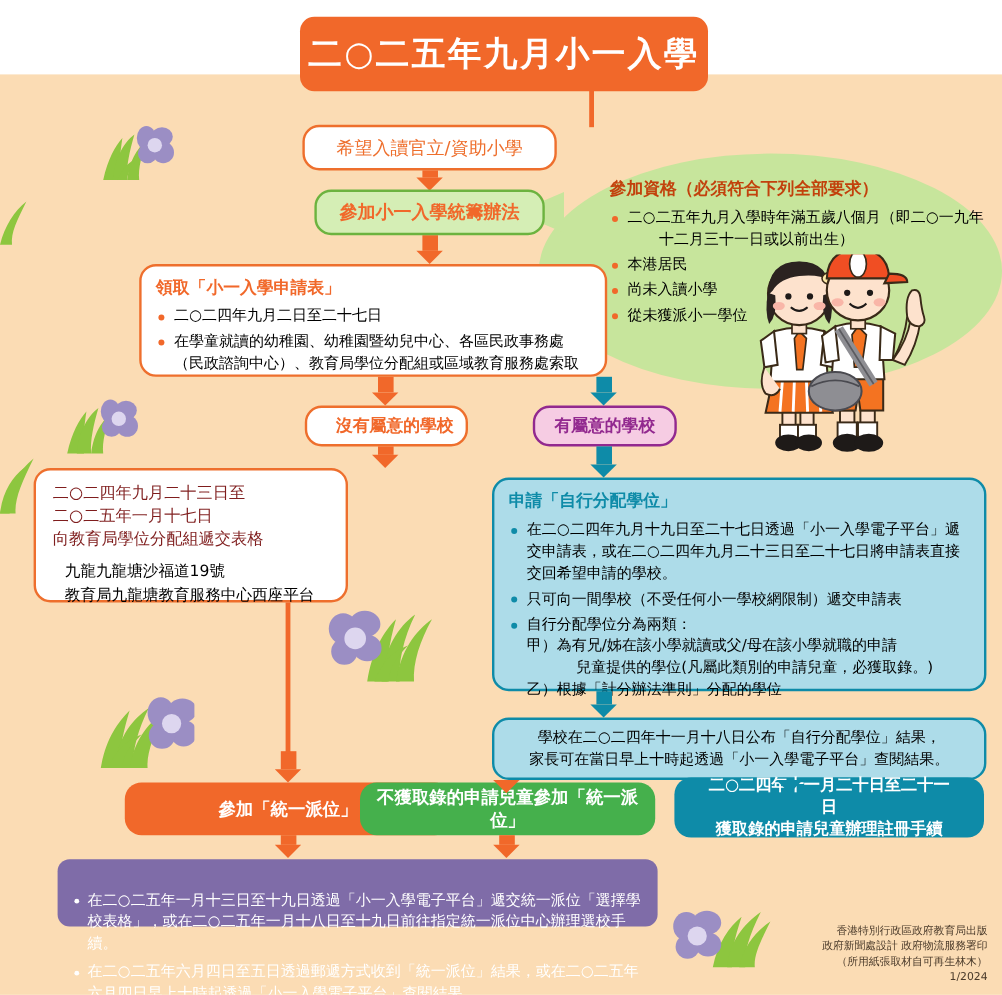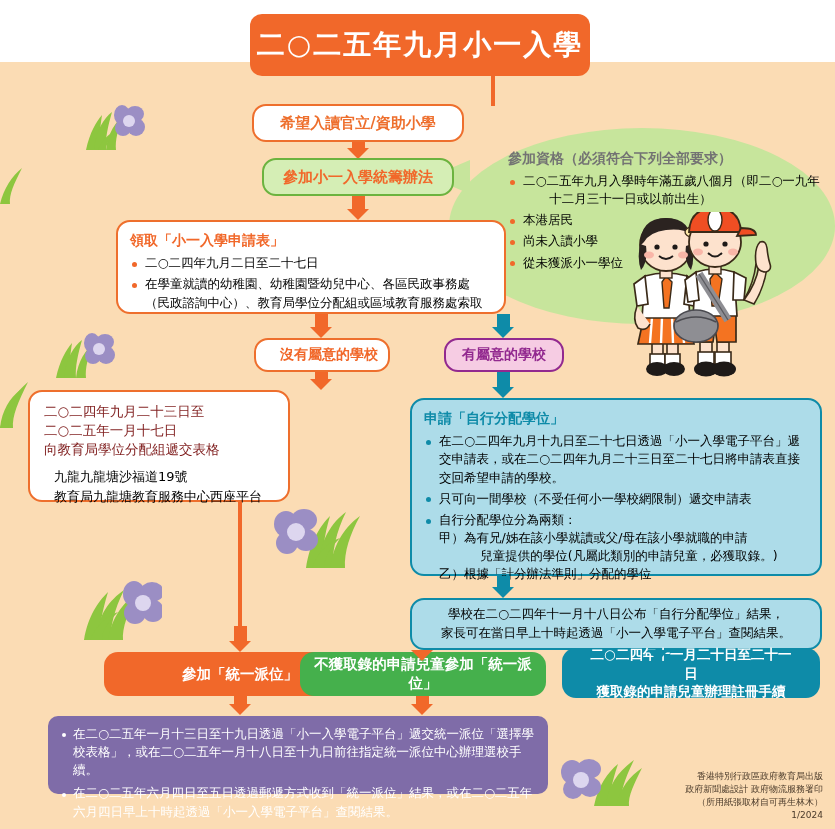--- a/index.html
+++ b/index.html
@@ -40,39 +40,39 @@
   ul.bl > li:before{
     content:"";position:absolute;left:2px;top:.62em;width:5px;height:5px;
     border-radius:50%;background:currentColor;
   }
   .ind{display:block;padding-left:2.1em;text-indent:-2.1em;}
   .ind2{display:block;padding-left:3.3em;text-indent:0;}
 
   
   #b-wish{left:252px;top:104px;width:212px;height:38px;
     background:#ffffff;border:2.5px solid #ee6f2d;color:#ee6f2d;
-    font-size:15px;font-weight:bold;}
+    font-size:15px;font-weight:normal;}
 
   #b-join{left:262px;top:158px;width:192px;height:38px;
     background:#d5eeb5;border:2.5px solid #6cb33f;color:#f1682a;
     font-size:15px;font-weight:bold;z-index:6;}
 
   
   #ellipse{
     position:absolute;left:449px;top:128px;width:386px;height:196px;
     background:#c7e59c;border-radius:50%;z-index:3;
   }
   #ellipse-tail{
     position:absolute;left:430px;top:160px;width:0;height:0;
     border-top:17px solid transparent;border-bottom:17px solid transparent;
     border-right:40px solid #c7e59c;z-index:3;
   }
   #ellipse-txt{position:absolute;left:508px;top:148px;width:320px;z-index:5;
     font-size:12.5px;color:#000;line-height:1.5;}
-  #ellipse-txt .hd{color:#737373;font-size:14px;margin-bottom:3px;}
+  #ellipse-txt .hd{color:#c2410c;font-size:14px;margin-bottom:3px;}
   #ellipse-txt ul.bl > li:before{background:#f1682a;}
 
   
   #b-form{left:116px;top:220px;width:390px;height:94px;
     background:#ffffff;border:2.5px solid #ee6f2d;z-index:8;
     padding:8px 10px 6px 12px;font-size:12.5px;color:#000;line-height:1.45;}
   #b-form .hd{color:#f1682a;font-size:14px;margin-bottom:4px;}
   #b-form ul.bl > li:before{background:#f1682a;}
 
   #b-nopref{left:254px;top:338px;width:136px;height:34px;
@@ -102,23 +102,23 @@
   #b-central{left:104px;top:652px;width:272px;height:44px;
     background:#f1682a;color:#ffffff;font-size:14.5px;font-weight:bold;}
 
   #b-reject{left:300px;top:652px;width:246px;height:44px;
     background:#45b04c;color:#ffffff;font-size:14.5px;font-weight:bold;}
 
   #b-register{left:562px;top:648px;width:258px;height:50px;
     background:#0e8ba8;color:#ffffff;font-size:13.5px;font-weight:bold;
     line-height:1.4;padding:0 24px;}
 
-  #b-final{left:48px;top:716px;width:500px;height:78px;
+  #b-final{left:48px;top:716px;width:500px;height:56px;
     background:#7f6ca8;color:#ffffff;border-radius:10px;
-    padding:8px 12px 6px 12px;font-size:12.5px;line-height:1.5;}
+    padding:24px 12px 6px 12px;font-size:12.5px;line-height:1.5;}
   #b-final ul.bl > li{padding-left:13px;margin-top:5px;}
   #b-final ul.bl > li:first-child{margin-top:1px;}
   #b-final ul.bl > li:before{background:#ffffff;width:4px;height:4px;top:.66em;}
 
   
   .arrow{position:absolute;width:13px;z-index:4;}
   .arrow .stem{width:13px;background:currentColor;}
   .arrow .head{width:0;height:0;margin-left:-5px;
     border-left:11.5px solid transparent;border-right:11.5px solid transparent;
     border-top:11px solid currentColor;}

